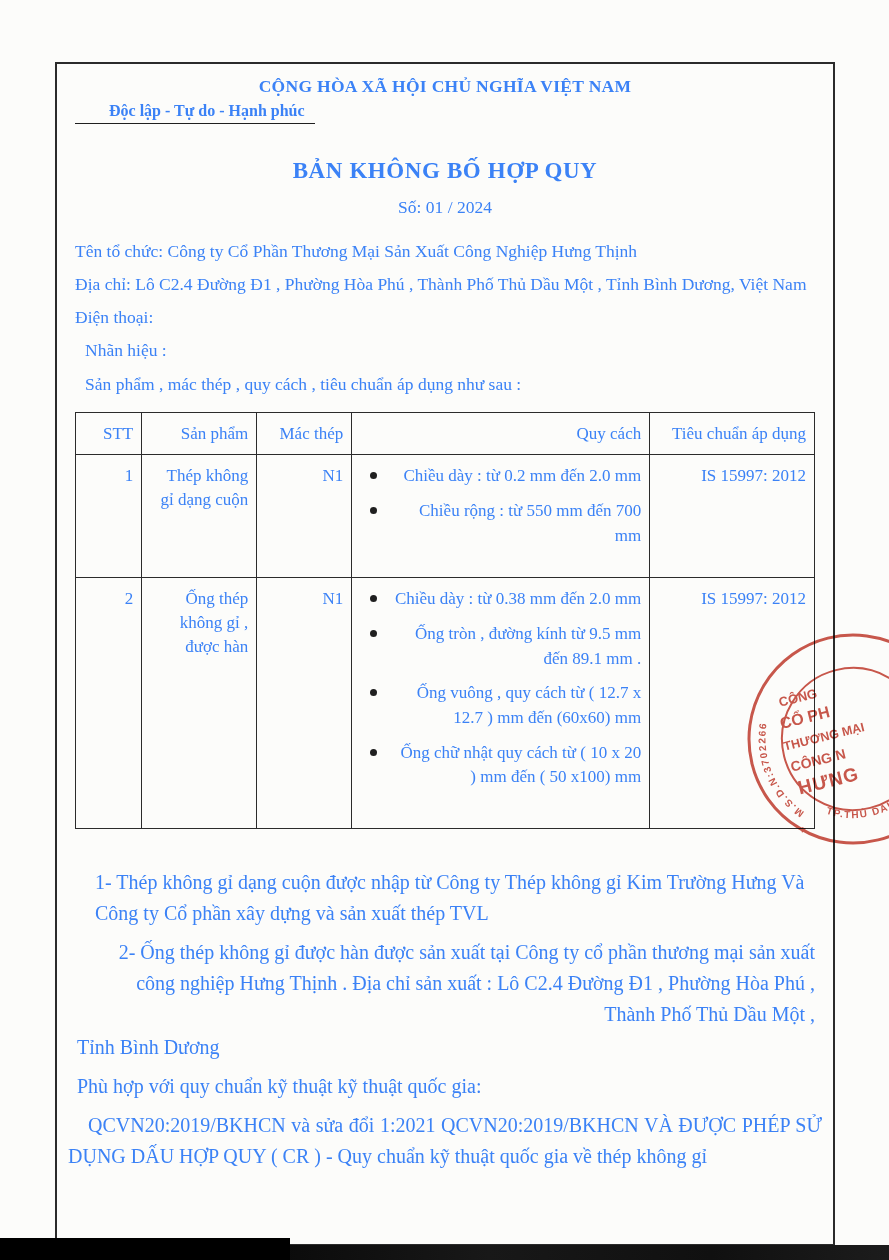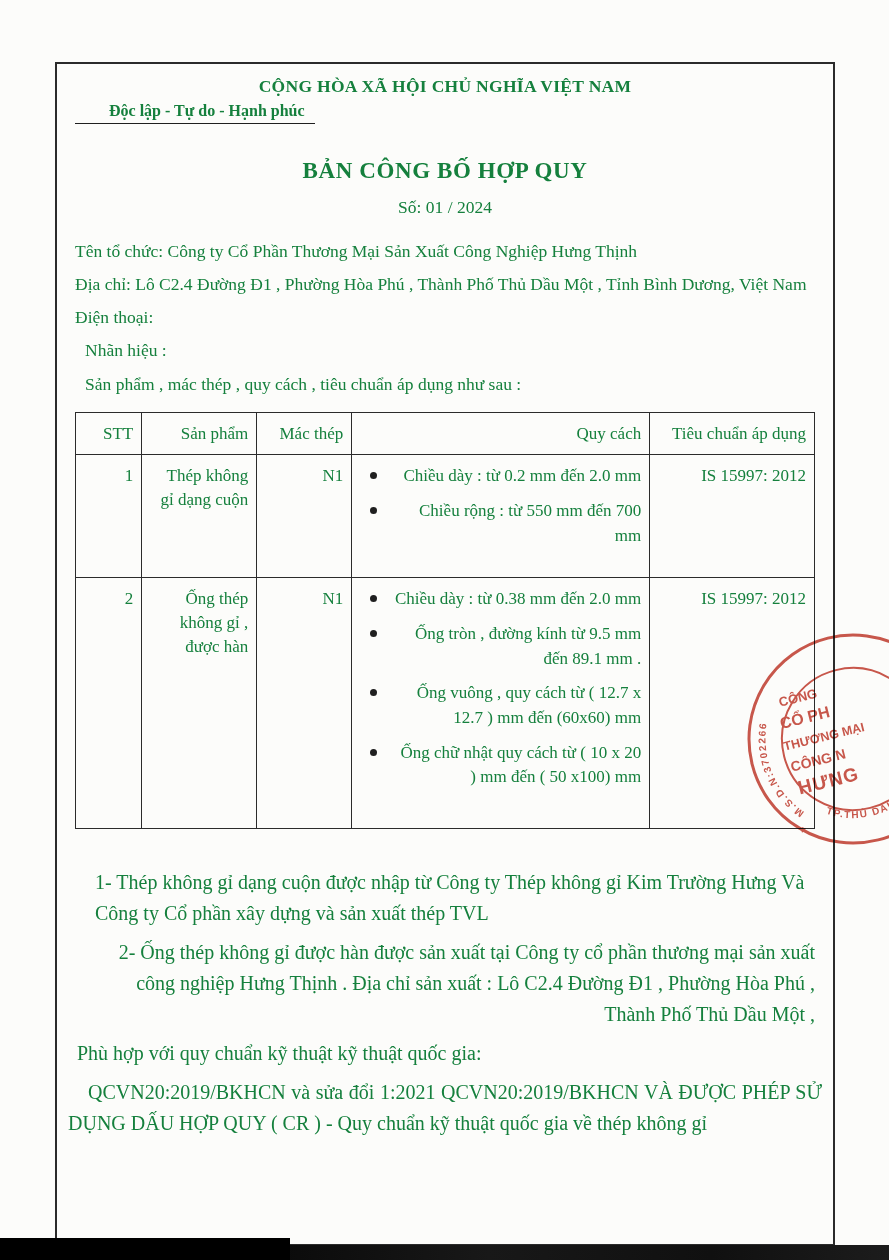--- a/index.html
+++ b/index.html
@@ -4,21 +4,21 @@
 <title>Bản Công Bố Hợp Quy</title>
 <style>
   html,body{margin:0;padding:0;background:#e8e8e8;}
   .page{
     position:relative;
     width:889px;height:1260px;
     margin:0 auto;
     background:#fcfcfa;
     overflow:hidden;
     font-family:"Liberation Serif","DejaVu Serif",serif;
-    color:#15803d;
+    color:#3b82f6;
   }
   .frame{
     position:absolute;
     left:55px;top:62px;right:54px;bottom:14px;
     border:2px solid #2b2b2b;
     box-sizing:border-box;
     padding:10px 18px 0 18px;
   }
   
   .nat-line1{
@@ -124,21 +124,21 @@
 <body>
 
 <div class="page">
   <div class="frame">
 
     <div class="nat-line1">CỘNG HÒA XÃ HỘI CHỦ NGHĨA VIỆT NAM</div>
     <div class="nat-line2-wrap">
       <span class="nat-line2">Độc lập - Tự do - Hạnh phúc</span>
     </div>
 
-    <div class="doc-title">BẢN CÔNG BỐ HỢP QUY</div>
+    <div class="doc-title">BẢN KHÔNG BỐ HỢP QUY</div>
     <div class="doc-number">Số: 01 / 2024</div>
 
     <p class="para first">Tên tổ chức: Công ty Cổ Phần Thương Mại Sản Xuất Công Nghiệp Hưng Thịnh</p>
     <p class="para">Địa chỉ: Lô C2.4 Đường Đ1 , Phường Hòa Phú , Thành Phố Thủ Dầu Một , Tỉnh Bình Dương, Việt Nam</p>
     <p class="para">Điện thoại:</p>
     <p class="para indent">Nhãn hiệu :</p>
     <p class="para indent">Sản phẩm , mác thép , quy cách , tiêu chuẩn áp dụng như sau :</p>
 
     <table class="spec">
       <thead>
@@ -172,20 +172,21 @@
             <div class="bullet-item">Ống chữ nhật quy cách từ ( 10 x 20 ) mm đến ( 50 x100) mm</div>
           </td>
           <td class="cell-tc">IS 15997: 2012</td>
         </tr>
       </tbody>
     </table>
 
     <div class="notes">
       <p class="note-1">1- Thép không gỉ dạng cuộn được nhập từ Công ty Thép không gỉ Kim Trường Hưng Và Công ty Cổ phần xây dựng và sản xuất thép TVL</p>
       <p class="note-2">2- Ống thép không gỉ được hàn được sản xuất tại Công ty cổ phần thương mại sản xuất công nghiệp Hưng Thịnh . Địa chỉ sản xuất : Lô C2.4 Đường Đ1 , Phường Hòa Phú , Thành Phố Thủ Dầu Một ,</p>
+      <p class="note-3">Tỉnh Bình Dương</p>
       <p class="note-4">Phù hợp với quy chuẩn kỹ thuật kỹ thuật quốc gia:</p>
       <p class="note-5">QCVN20:2019/BKHCN và sửa đổi 1:2021 QCVN20:2019/BKHCN VÀ ĐƯỢC PHÉP SỬ DỤNG DẤU HỢP QUY ( CR ) - Quy chuẩn kỹ thuật quốc gia về thép không gỉ</p>
     </div>
 
   </div>
 
   <svg class="stamp" viewBox="0 0 222 222" xmlns="http://www.w3.org/2000/svg">
     <defs>
       <path id="arcL" d="M 49,173 A 88,88 0 0 1 49,49"></path>
       <path id="arcB" d="M 60,172 A 81,81 0 0 0 162,172"></path>

